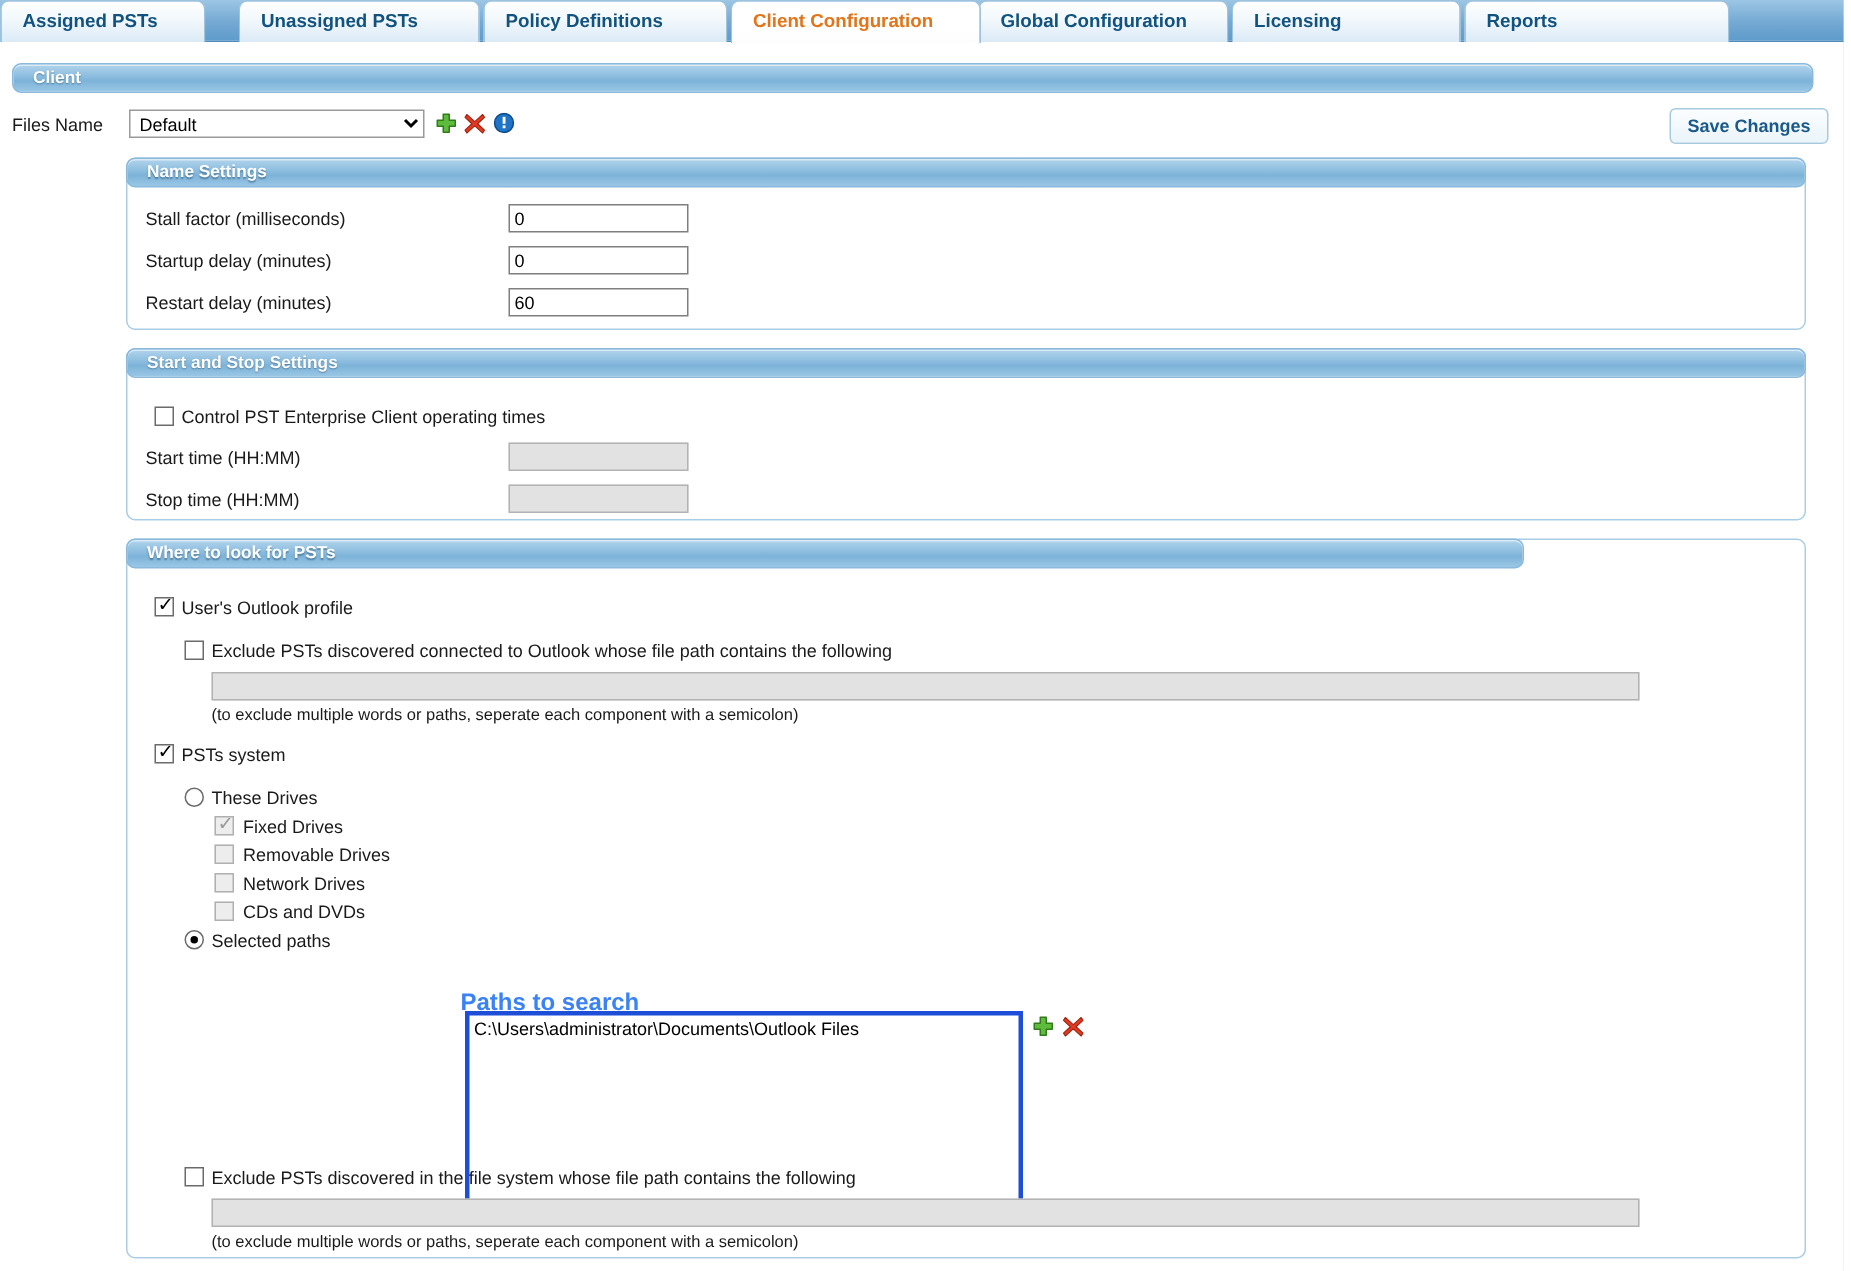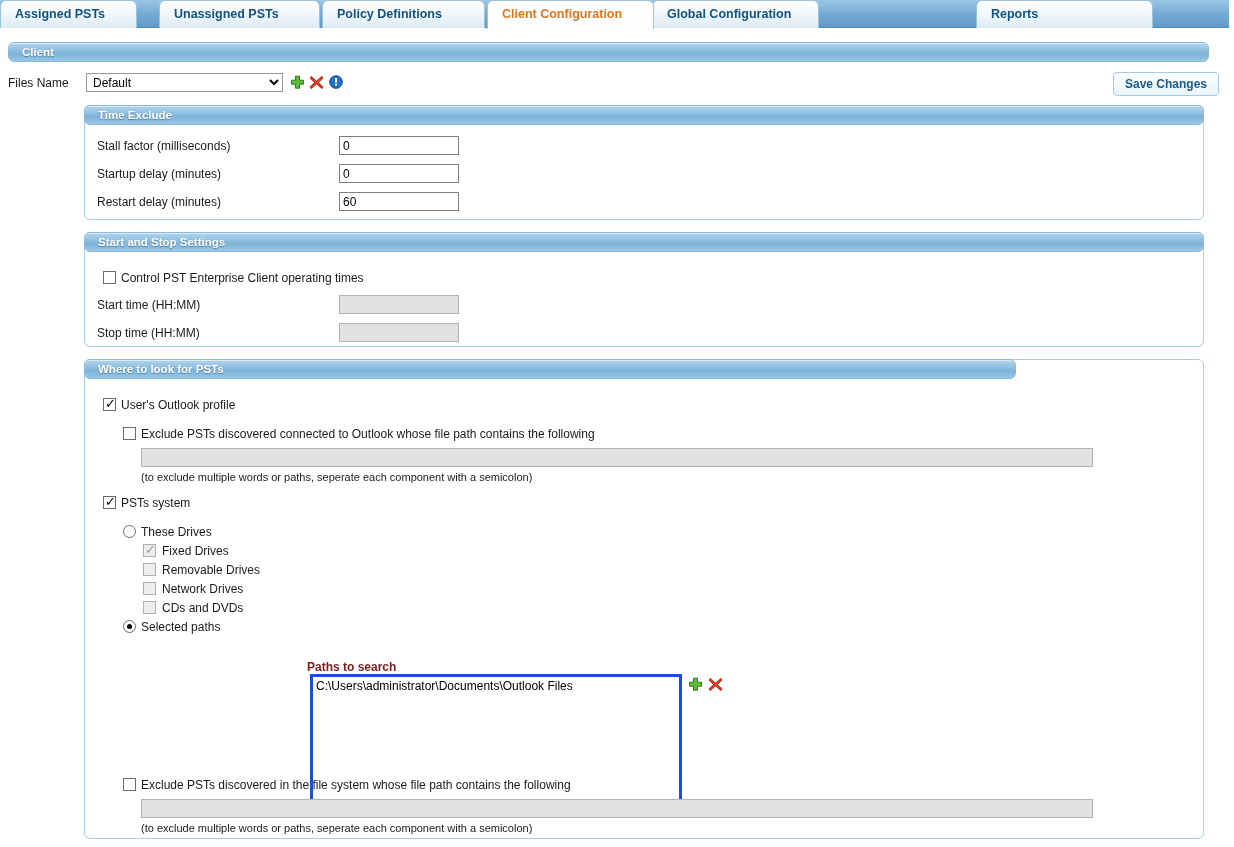--- a/index.html
+++ b/index.html
@@ -201,34 +201,35 @@
     background: #ffffff;
     border: 3px solid #1d4ed8;
     overflow: hidden;
   }
   .listbox .item {
     font-size: 12px;
     color: #000;
     padding: 2px 3px;
     white-space: nowrap;
   }
-  .bold-label { font-weight: bold; font-size: 12px; color: #7f1d1d; }
+  .bold-label { font-weight: bold; font-size: 16px; color: #3b82f6; }
 </style>
 </head>
 <body>
 
 <div id="page">
   <div class="page-frame"></div>
 
   <div class="tabstrip">
     <div class="tab" style="left:0px;width:137px;">Assigned PSTs</div>
     <div class="tab" style="left:159px;width:161px;">Unassigned PSTs</div>
     <div class="tab" style="left:322px;width:163px;">Policy Definitions</div>
     <div class="tab active" style="left:487px;width:167px;">Client Configuration</div>
     <div class="tab" style="left:652px;width:167px;">Global Configuration</div>
+    <div class="tab" style="left:821px;width:153px;">Licensing</div>
     <div class="tab" style="left:976px;width:177px;">Reports</div>
   </div>
 
   <div class="content">
 
     <div class="panel-headerbar client-panel">Client</div>
 
     <div class="label" style="position:absolute;left:8px;top:48px;">Files Name</div>
 
     <select class="combo" style="left:86px;top:45px;width:197px;">
@@ -251,21 +252,21 @@
       <svg width="14" height="14" viewBox="0 0 14 14">
         <circle cx="7" cy="7" r="6.3" fill="#1f74c8" stroke="#0d4a88" stroke-width="1"></circle>
         <rect x="6.1" y="2.9" width="1.9" height="4.6" fill="#ffffff"></rect>
         <rect x="6.1" y="8.6" width="1.9" height="1.9" fill="#ffffff"></rect>
       </svg>
     </span>
 
     <button class="btn-save" style="left:1113px;top:44px;">Save Changes</button>
 
     <div class="panel" style="left:84px;top:77px;width:1120px;height:115px;">
-      <div class="panel-headerbar" style="left:-1px;top:-1px;width:1120px;">Time Exclude</div>
+      <div class="panel-headerbar" style="left:-1px;top:-1px;width:1120px;">Name Settings</div>
 
       <div class="label" style="position:absolute;left:12px;top:33px;">Stall factor (milliseconds)</div>
       <input class="txt" style="left: 254px; top: 30px; width: 120px;" value="0">
 
       <div class="label" style="position:absolute;left:12px;top:61px;">Startup delay (minutes)</div>
       <input class="txt" style="left: 254px; top: 58px; width: 120px;" value="0">
 
       <div class="label" style="position:absolute;left:12px;top:89px;">Restart delay (minutes)</div>
       <input class="txt" style="left: 254px; top: 86px; width: 120px;" value="60">
     </div>

